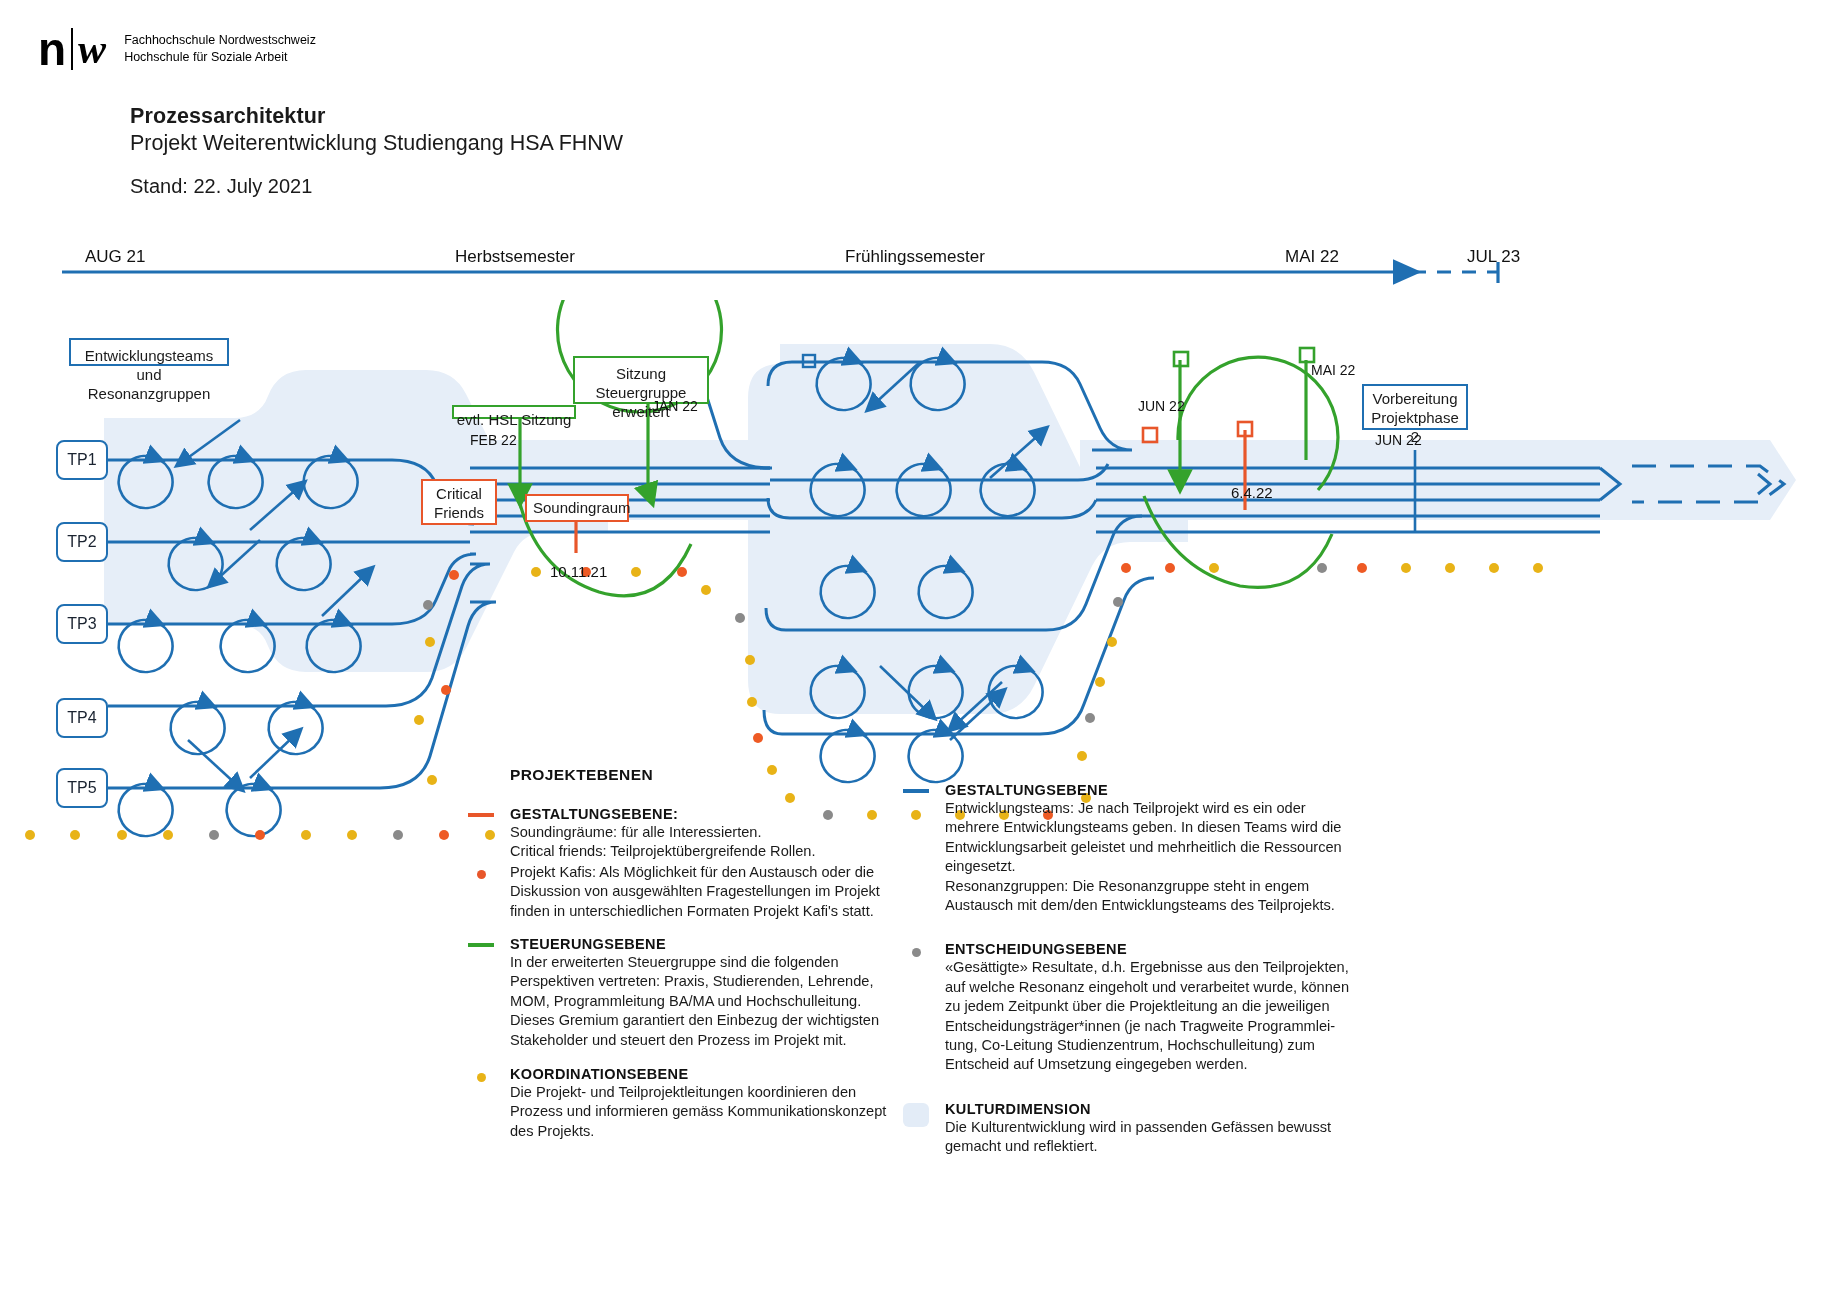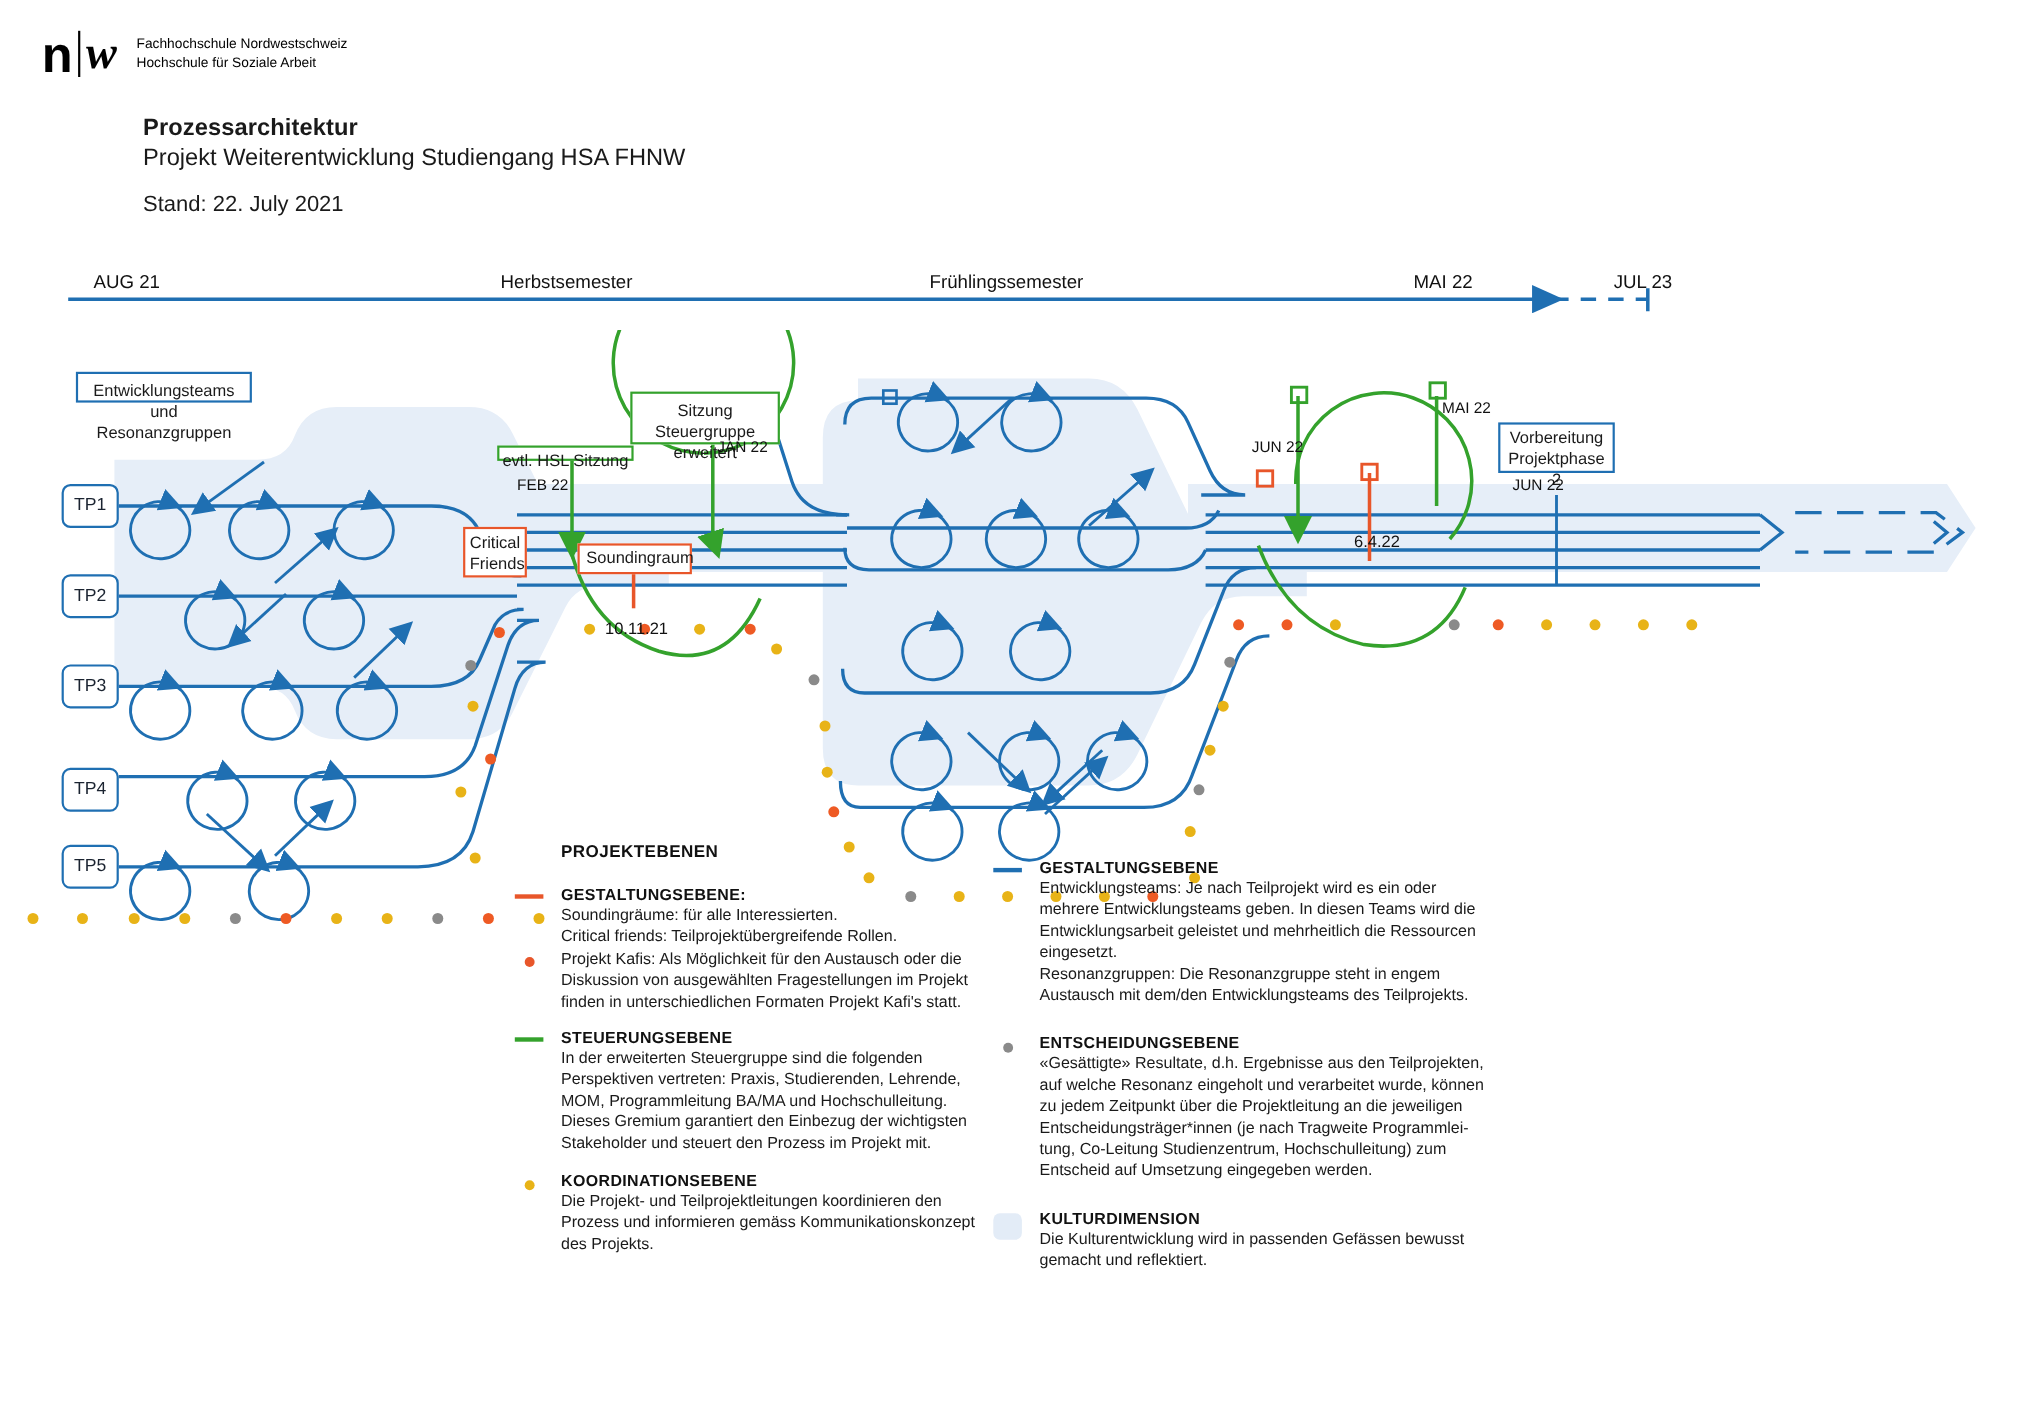--- a/index.html
+++ b/index.html
@@ -286,21 +286,21 @@
 <div class="tpbox" style="left:56px;top:522px;">TP2</div>
 <div class="tpbox" style="left:56px;top:604px;">TP3</div>
 <div class="tpbox" style="left:56px;top:686px;margin-top:12px;">TP4</div>
 <div class="tpbox" style="left:56px;top:768px;">TP5</div>
 
 <div class="callout" style="left: 69px; top: 338px; width: 160px; height: 28px; white-space: pre-line;">Entwicklungsteams und
 Resonanzgruppen</div>
 <div class="callout green" style="left: 573px; top: 356px; width: 136px; height: 48px; white-space: pre-line;">Sitzung Steuergruppe
 erweitert</div>
 <div class="callout green" style="left: 452px; top: 405px; width: 124px; height: 14px; padding: 4px 0; white-space: pre-line;">evtl. HSL Sitzung</div>
-<div class="callout orange" style="left: 421px; top: 479px; width: 58px; height: 46px; padding: 4px; white-space: pre-line;">Critical
+<div class="callout orange" style="left: 421px; top: 479px; width: 76px; height: 46px; padding: 4px; white-space: pre-line;">Critical
 Friends</div>
 <div class="callout orange" style="left: 525px; top: 494px; width: 104px; height: 28px; padding: 3px 6px; white-space: pre-line;">Soundingraum</div>
 <div class="callout" style="left: 1362px; top: 384px; width: 106px; height: 46px; padding: 4px; white-space: pre-line;">Vorbereitung
 Projektphase 2</div>
 
 <span class="tag" style="left:652px;top:398px;">JAN 22</span>
 <span class="tag" style="left:470px;top:432px;">FEB 22</span>
 <span class="tag" style="left:1311px;top:362px;">MAI 22</span>
 <span class="tag" style="left:1138px;top:398px;">JUN 22</span>
 <span class="tag" style="left:1375px;top:432px;">JUN 22</span>

